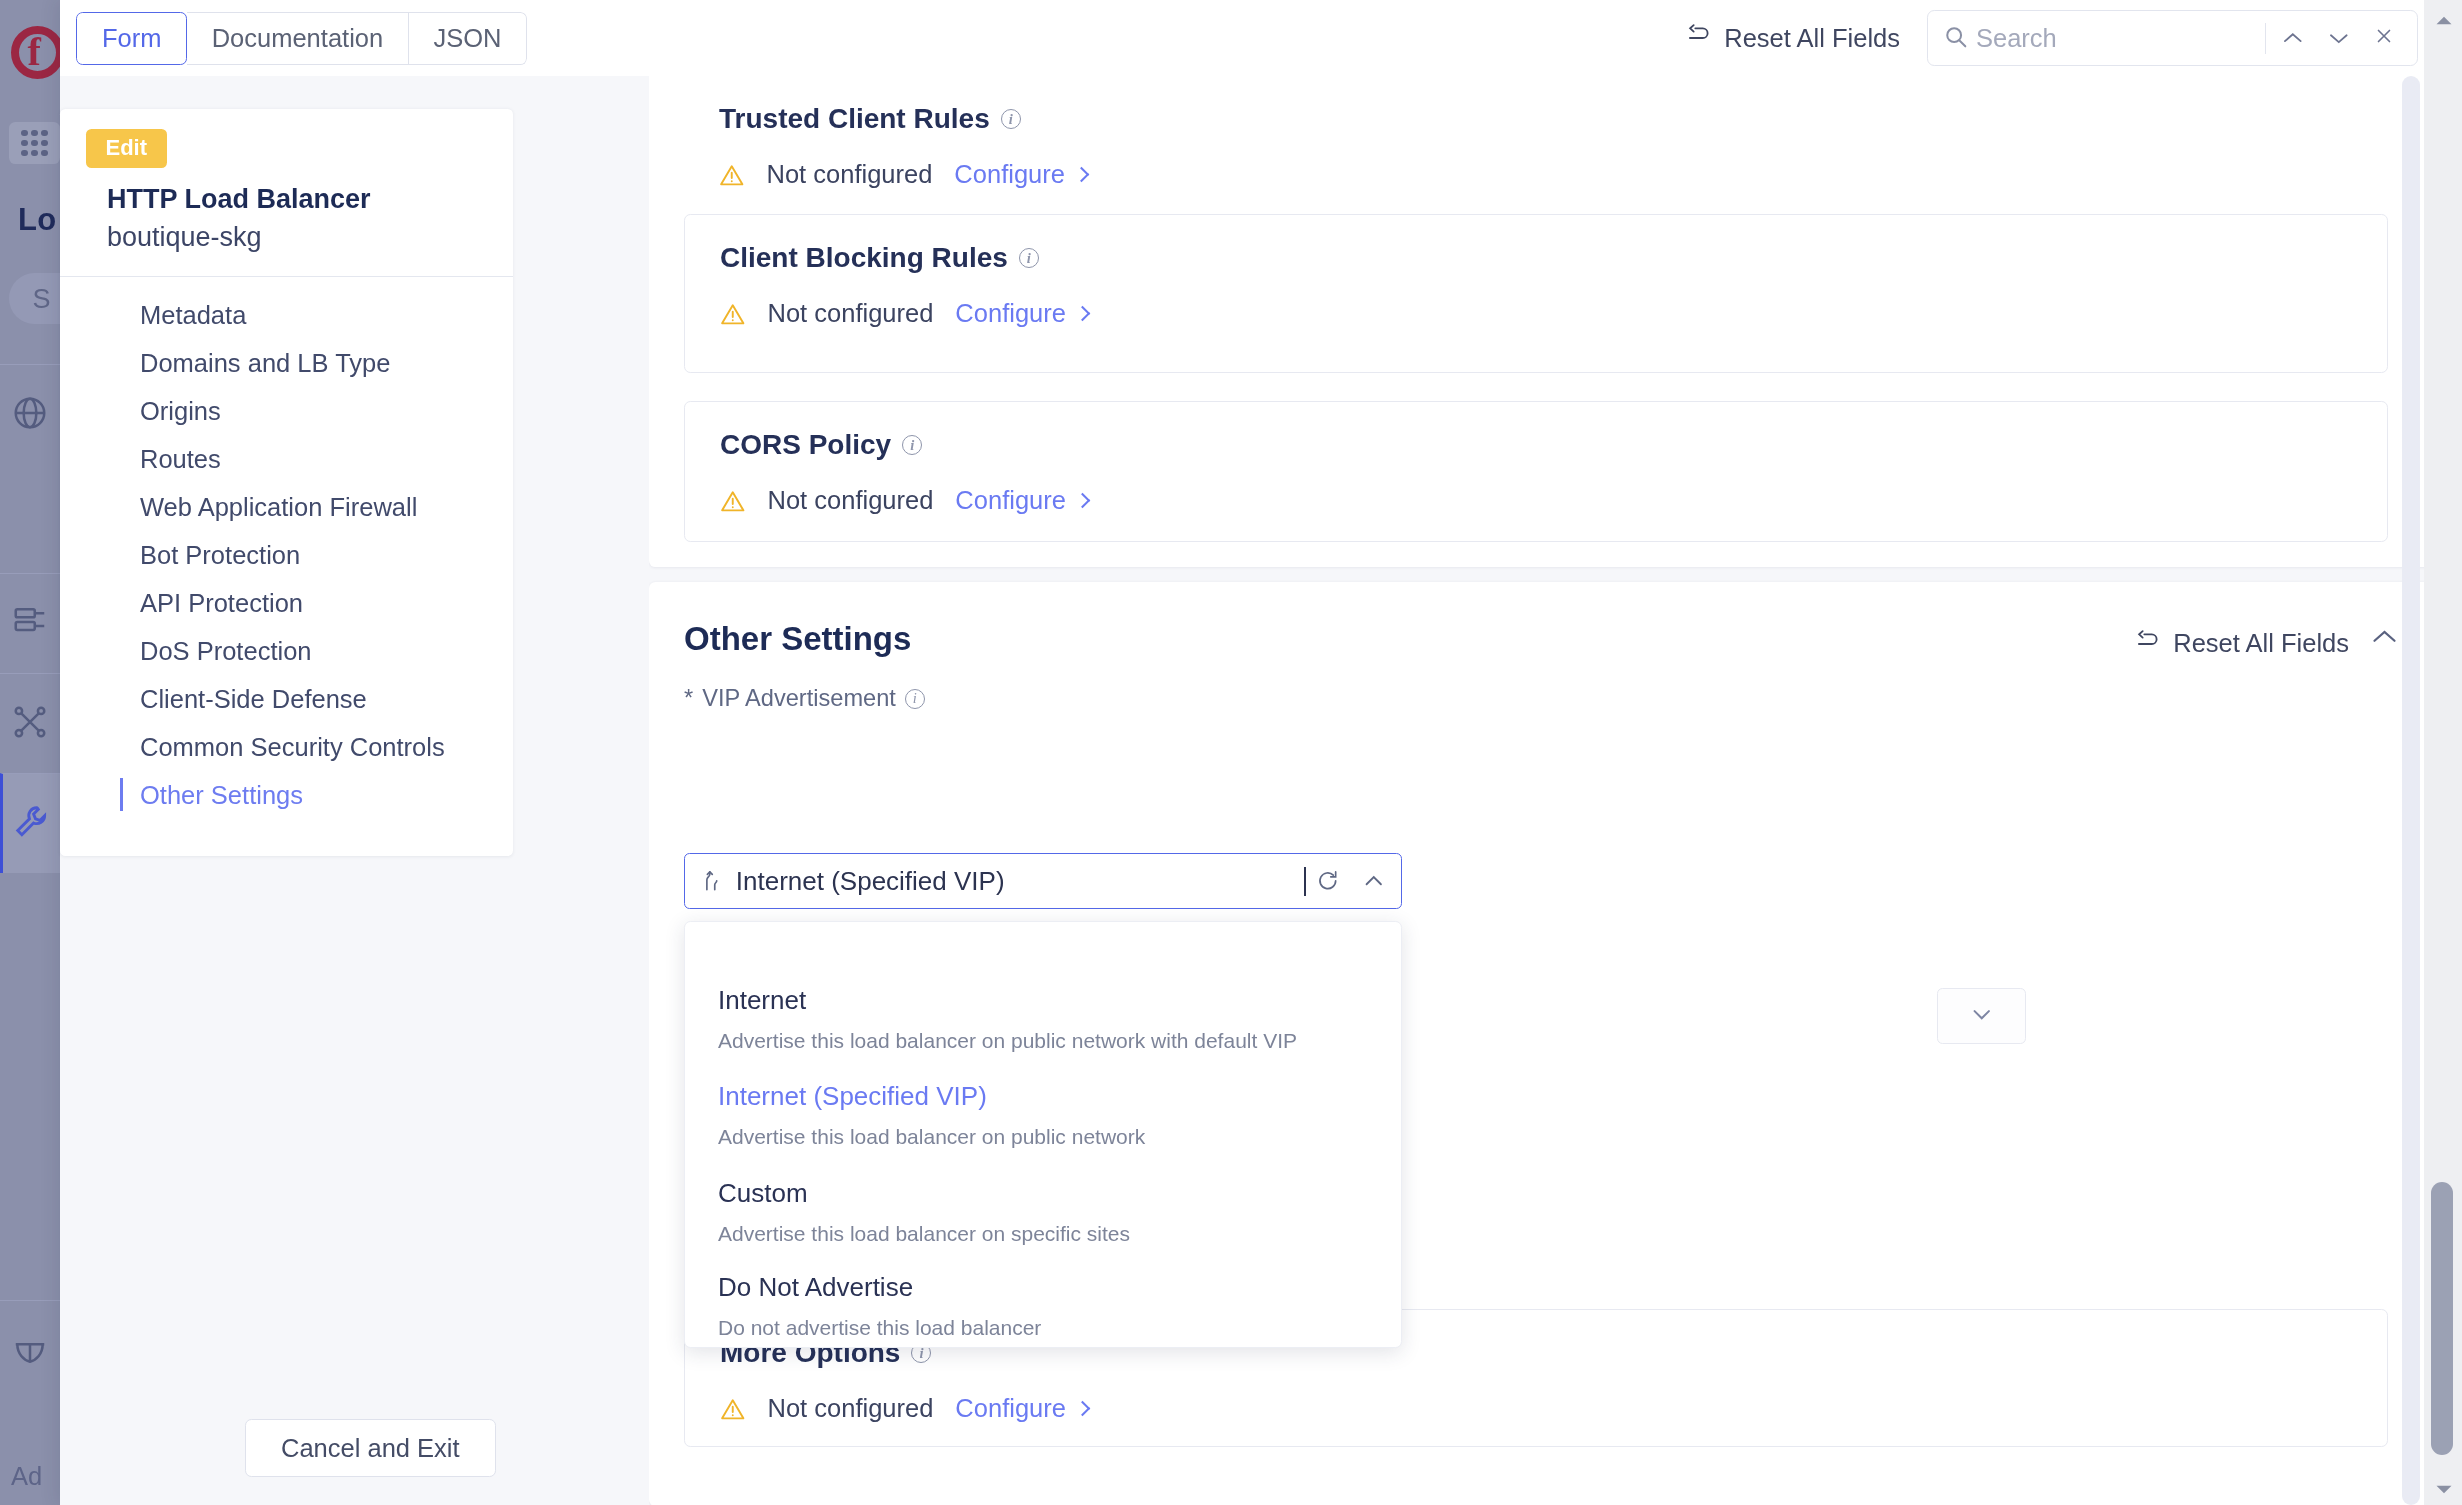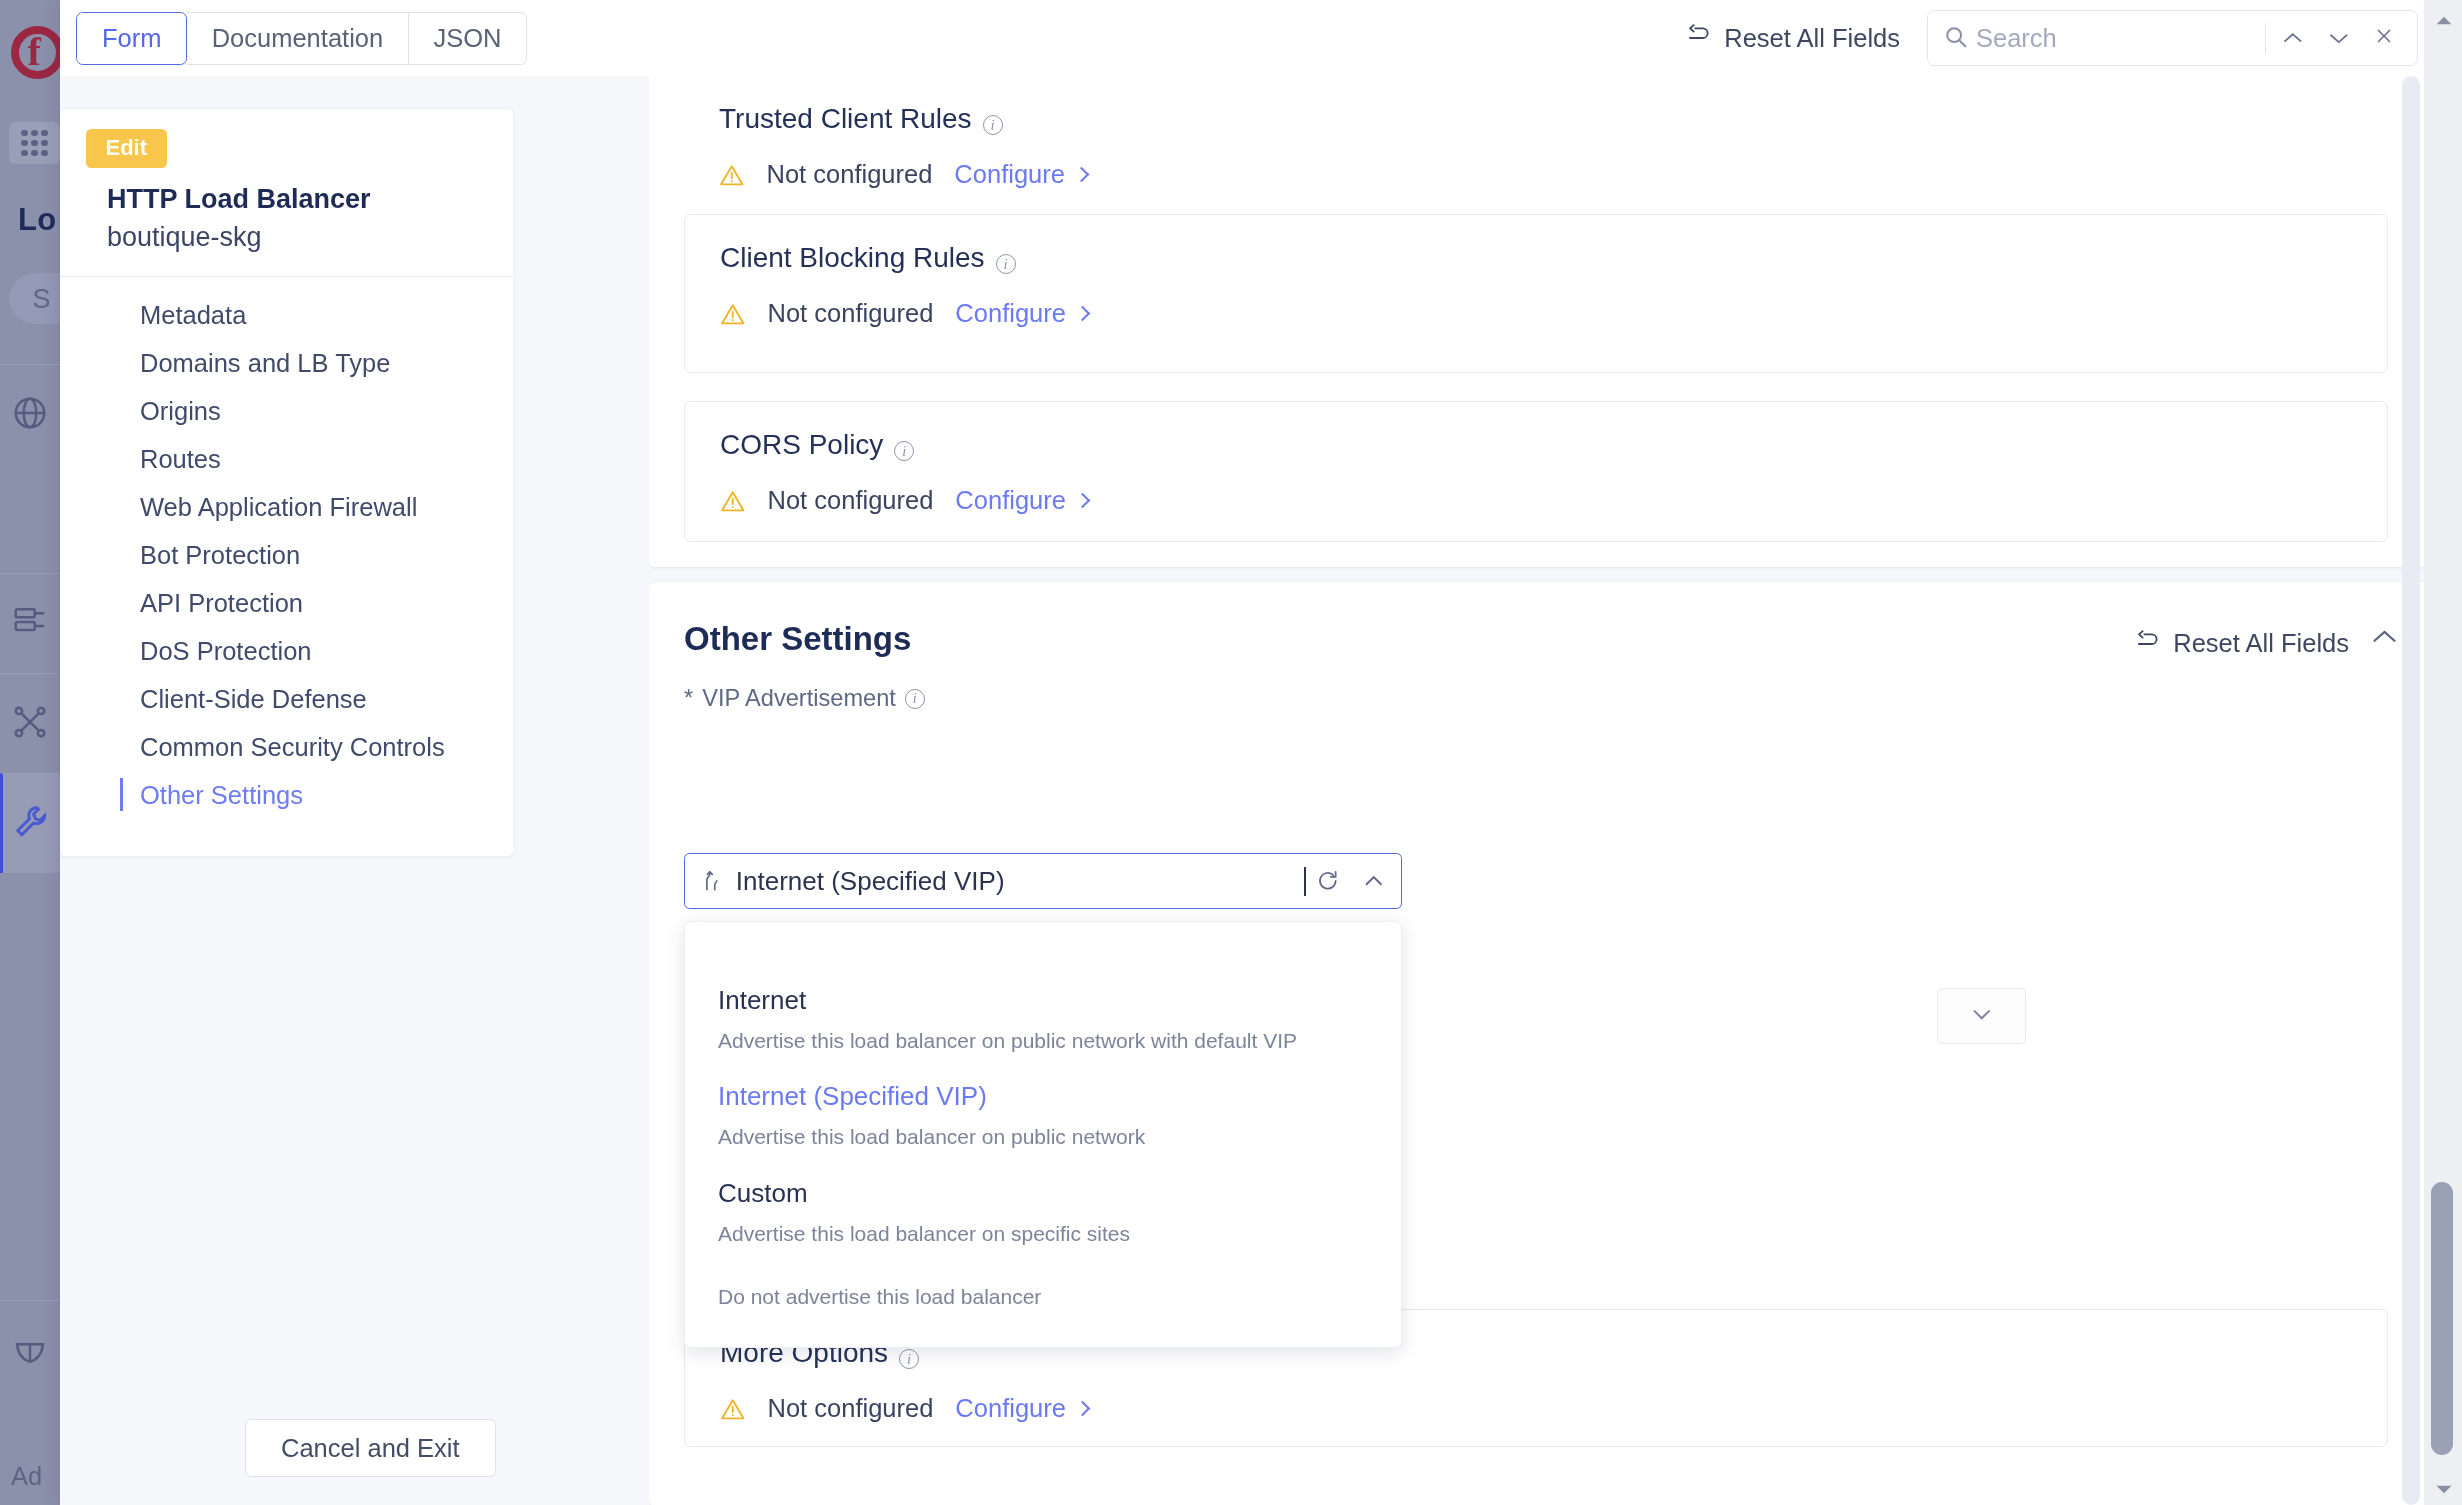--- a/index.html
+++ b/index.html
@@ -177,22 +177,22 @@
     box-shadow: 0 0.9px 2.7px rgba(40,46,80,.07);
   }
 
   .subcard {
     position: absolute; left: 35px;
     width: 1704px;
     background: #fff; border: 0.9px solid #e7e9f1; border-radius: 6.4px;
   }
   .subcard-title {
     position: absolute; left: 35px; top: 27px;
-    font-size: 28px; color: #253058; font-weight: 400;
-    display: flex; align-items: flex-end; gap: 11px;
+    font-size: 28px; color: #253058; font-weight: 700;
+    display: flex; align-items: center; gap: 11px;
   }
   .status-row {
     position: absolute; left: 35px; top: 84px;
     display: flex; align-items: center; gap: 22px;
   }
   .status-text { font-size: 25.5px; color: #3b4360; }
   .configure-link {
     font-size: 25.5px; color: #6a7af2; cursor: pointer;
     display: flex; align-items: center; gap: 11px;
   }
@@ -590,20 +590,21 @@
       </div>
       <div class="dd-option" style="top:138px">
         <div class="dd-label sel">Internet (Specified VIP)</div>
         <div class="dd-desc">Advertise this load balancer on public network</div>
       </div>
       <div class="dd-option" style="top:235px">
         <div class="dd-label">Custom</div>
         <div class="dd-desc">Advertise this load balancer on specific sites</div>
       </div>
       <div class="dd-option" style="top:329px">
+        <div class="dd-label">Do Not Advertise</div>
         <div class="dd-desc">Do not advertise this load balancer</div>
       </div>
     </div>
 
   </div>
 
   <div id="scrolltrack-light"></div>
 </div>
 
 <div id="scrollcol">

